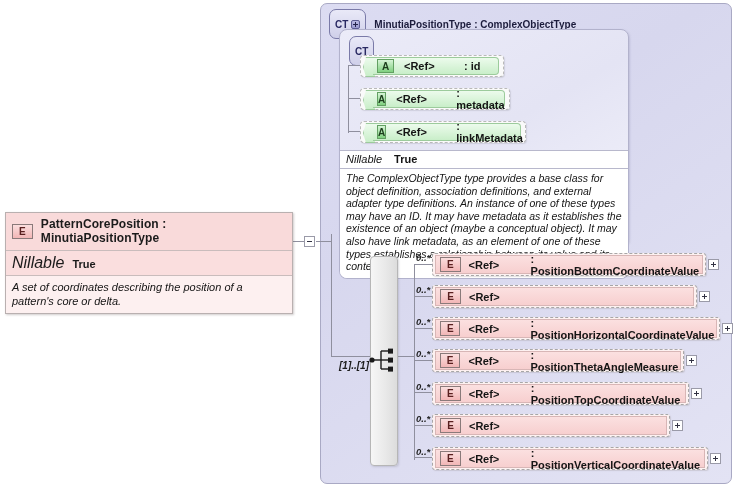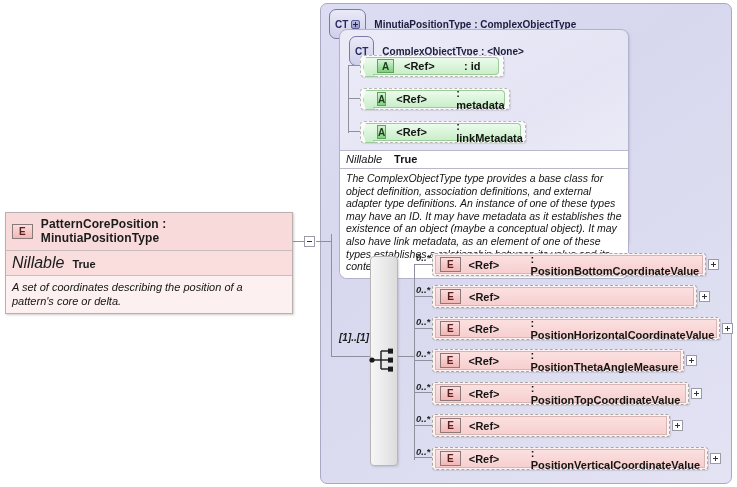--- a/index.html
+++ b/index.html
@@ -296,21 +296,21 @@
     box-sizing: border-box;
     box-shadow: 1px 1px 2px rgba(130,130,140,.3);
   }
   #compositor-icon {
     position: absolute;
     left: 368px; top: 347px;
     width: 30px; height: 26px;
   }
   #compositor-occurs {
     position: absolute;
-    left: 339px; top: 332px;
+    left: 339px; top: 360px;
     font-size: 10px;
     font-style: italic;
     font-weight: bold;
     color: #1c1c1c;
   }
 
   
   .elem-box {
     position: absolute;
     height: 23px;
@@ -365,21 +365,20 @@
       </span>
       <span class="ct-title">MinutiaPositionType : ComplexObjectType</span>
     </div>
   </div>
 
   <div id="complextype-inner">
     <div id="complextype-inner-header">
       <span class="badge-ct">
         <span>CT</span>
       </span>
-      <span class="ct-title">ComplexObjectType : &lt;None&gt;</span>
     </div>
   </div>
 
   <div class="line-v" style="left:348px; top:65px; height:68px;"></div>
   <div class="line-h" style="left:348px; top:65px; width:12px;"></div>
   <div class="line-h" style="left:348px; top:98px; width:12px;"></div>
   <div class="line-h" style="left:348px; top:131px; width:12px;"></div>
 
   <div class="line-v" style="left:331px; top:234px; height:122px;"></div>
   <div class="line-h" style="left:331px; top:356px; width:39px;"></div>

